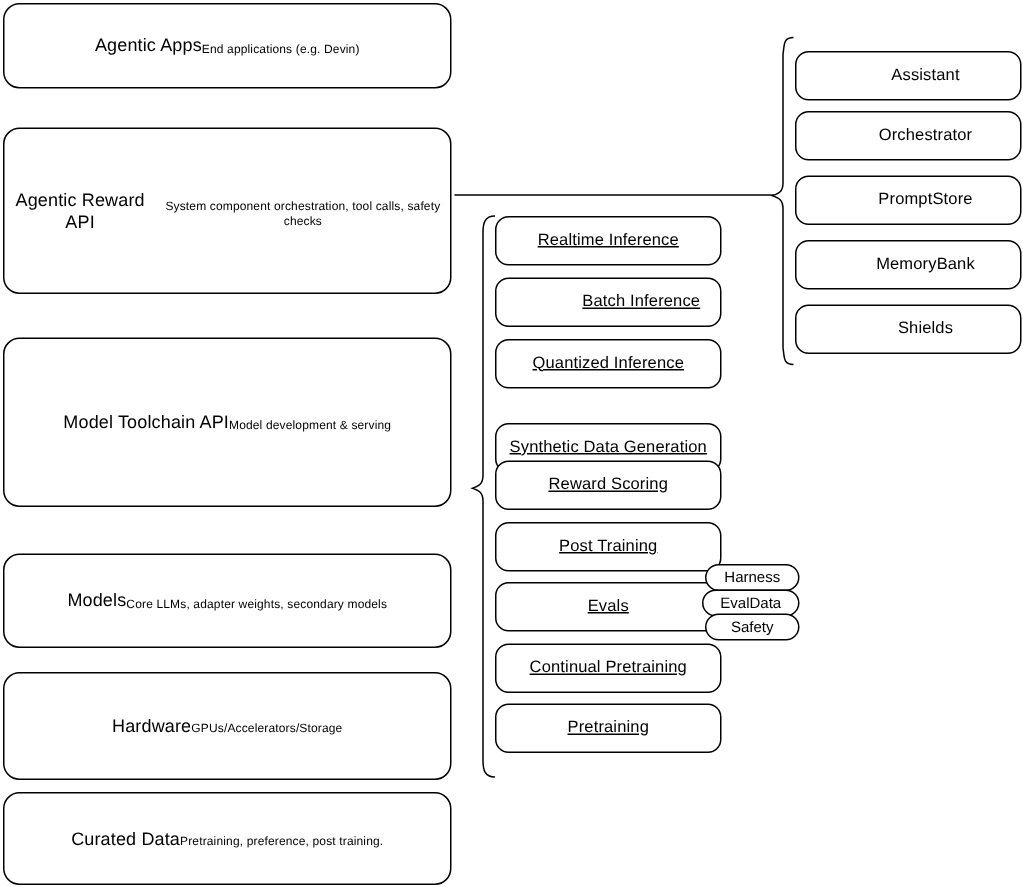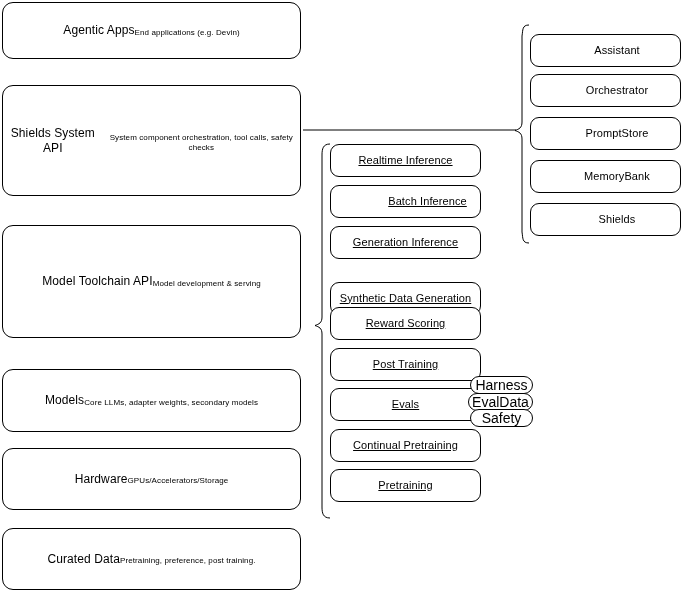--- a/index.html
+++ b/index.html
@@ -68,21 +68,21 @@
   .pill {
     position: absolute;
     box-sizing: border-box;
     background: #ffffff;
     border: 1px solid #000000;
     border-radius: 999px;
     height: 18px;
     display: flex;
     align-items: center;
     justify-content: center;
-    font-size: 14px;
+    font-size: 10px;
     color: #000000;
   }
 
   
   .svg-layer {
     position: absolute;
     left: 0;
     top: 0;
     width: 682px;
     height: 591px;
@@ -119,52 +119,52 @@
              L 322 507
              C 322 513, 323 518, 330 518"></path>
   </svg>
 
   <div class="node layer" style="top:2px; height:57px;">
     <div class="title">Agentic Apps</div>
     <div class="subtitle">End applications (e.g. Devin)</div>
   </div>
 
   <div class="node layer" style="top:85px; height:111px;">
-    <div class="title">Shields System API</div>
+    <div class="title">Agentic Reward API</div>
     <div class="subtitle">System component orchestration, tool calls, safety checks</div>
   </div>
 
   <div class="node layer" style="top:225px; height:113px;">
     <div class="title">Model Toolchain API</div>
     <div class="subtitle">Model development &amp; serving</div>
   </div>
 
   <div class="node layer" style="top:369px; height:63px;">
     <div class="title">Models</div>
     <div class="subtitle">Core LLMs, adapter weights, secondary models</div>
   </div>
 
-  <div class="node layer" style="top:448px; height:62px;">
+  <div class="node layer" style="top:448px; height:72px;">
     <div class="title">Hardware</div>
     <div class="subtitle">GPUs/Accelerators/Storage</div>
   </div>
 
   <div class="node layer" style="top:528px; height:62px;">
     <div class="title">Curated Data</div>
     <div class="subtitle">Pretraining, preference, post training.</div>
   </div>
 
   <div class="node capability mid-col" style="top:144px;">
     <div class="title">Realtime Inference</div>
   </div>
   <div class="node capability mid-col" style="top:185px;padding-left:44px;">
     <div class="title">Batch Inference</div>
   </div>
   <div class="node capability mid-col" style="top:226px;">
-    <div class="title">Generation Inference</div>
+    <div class="title">Quantized Inference</div>
   </div>
   <div class="node capability mid-col" style="top:282px;">
     <div class="title">Synthetic Data Generation</div>
   </div>
   <div class="node capability mid-col" style="top:307px;">
     <div class="title">Reward Scoring</div>
   </div>
   <div class="node capability mid-col" style="top:348px;">
     <div class="title">Post Training</div>
   </div>

